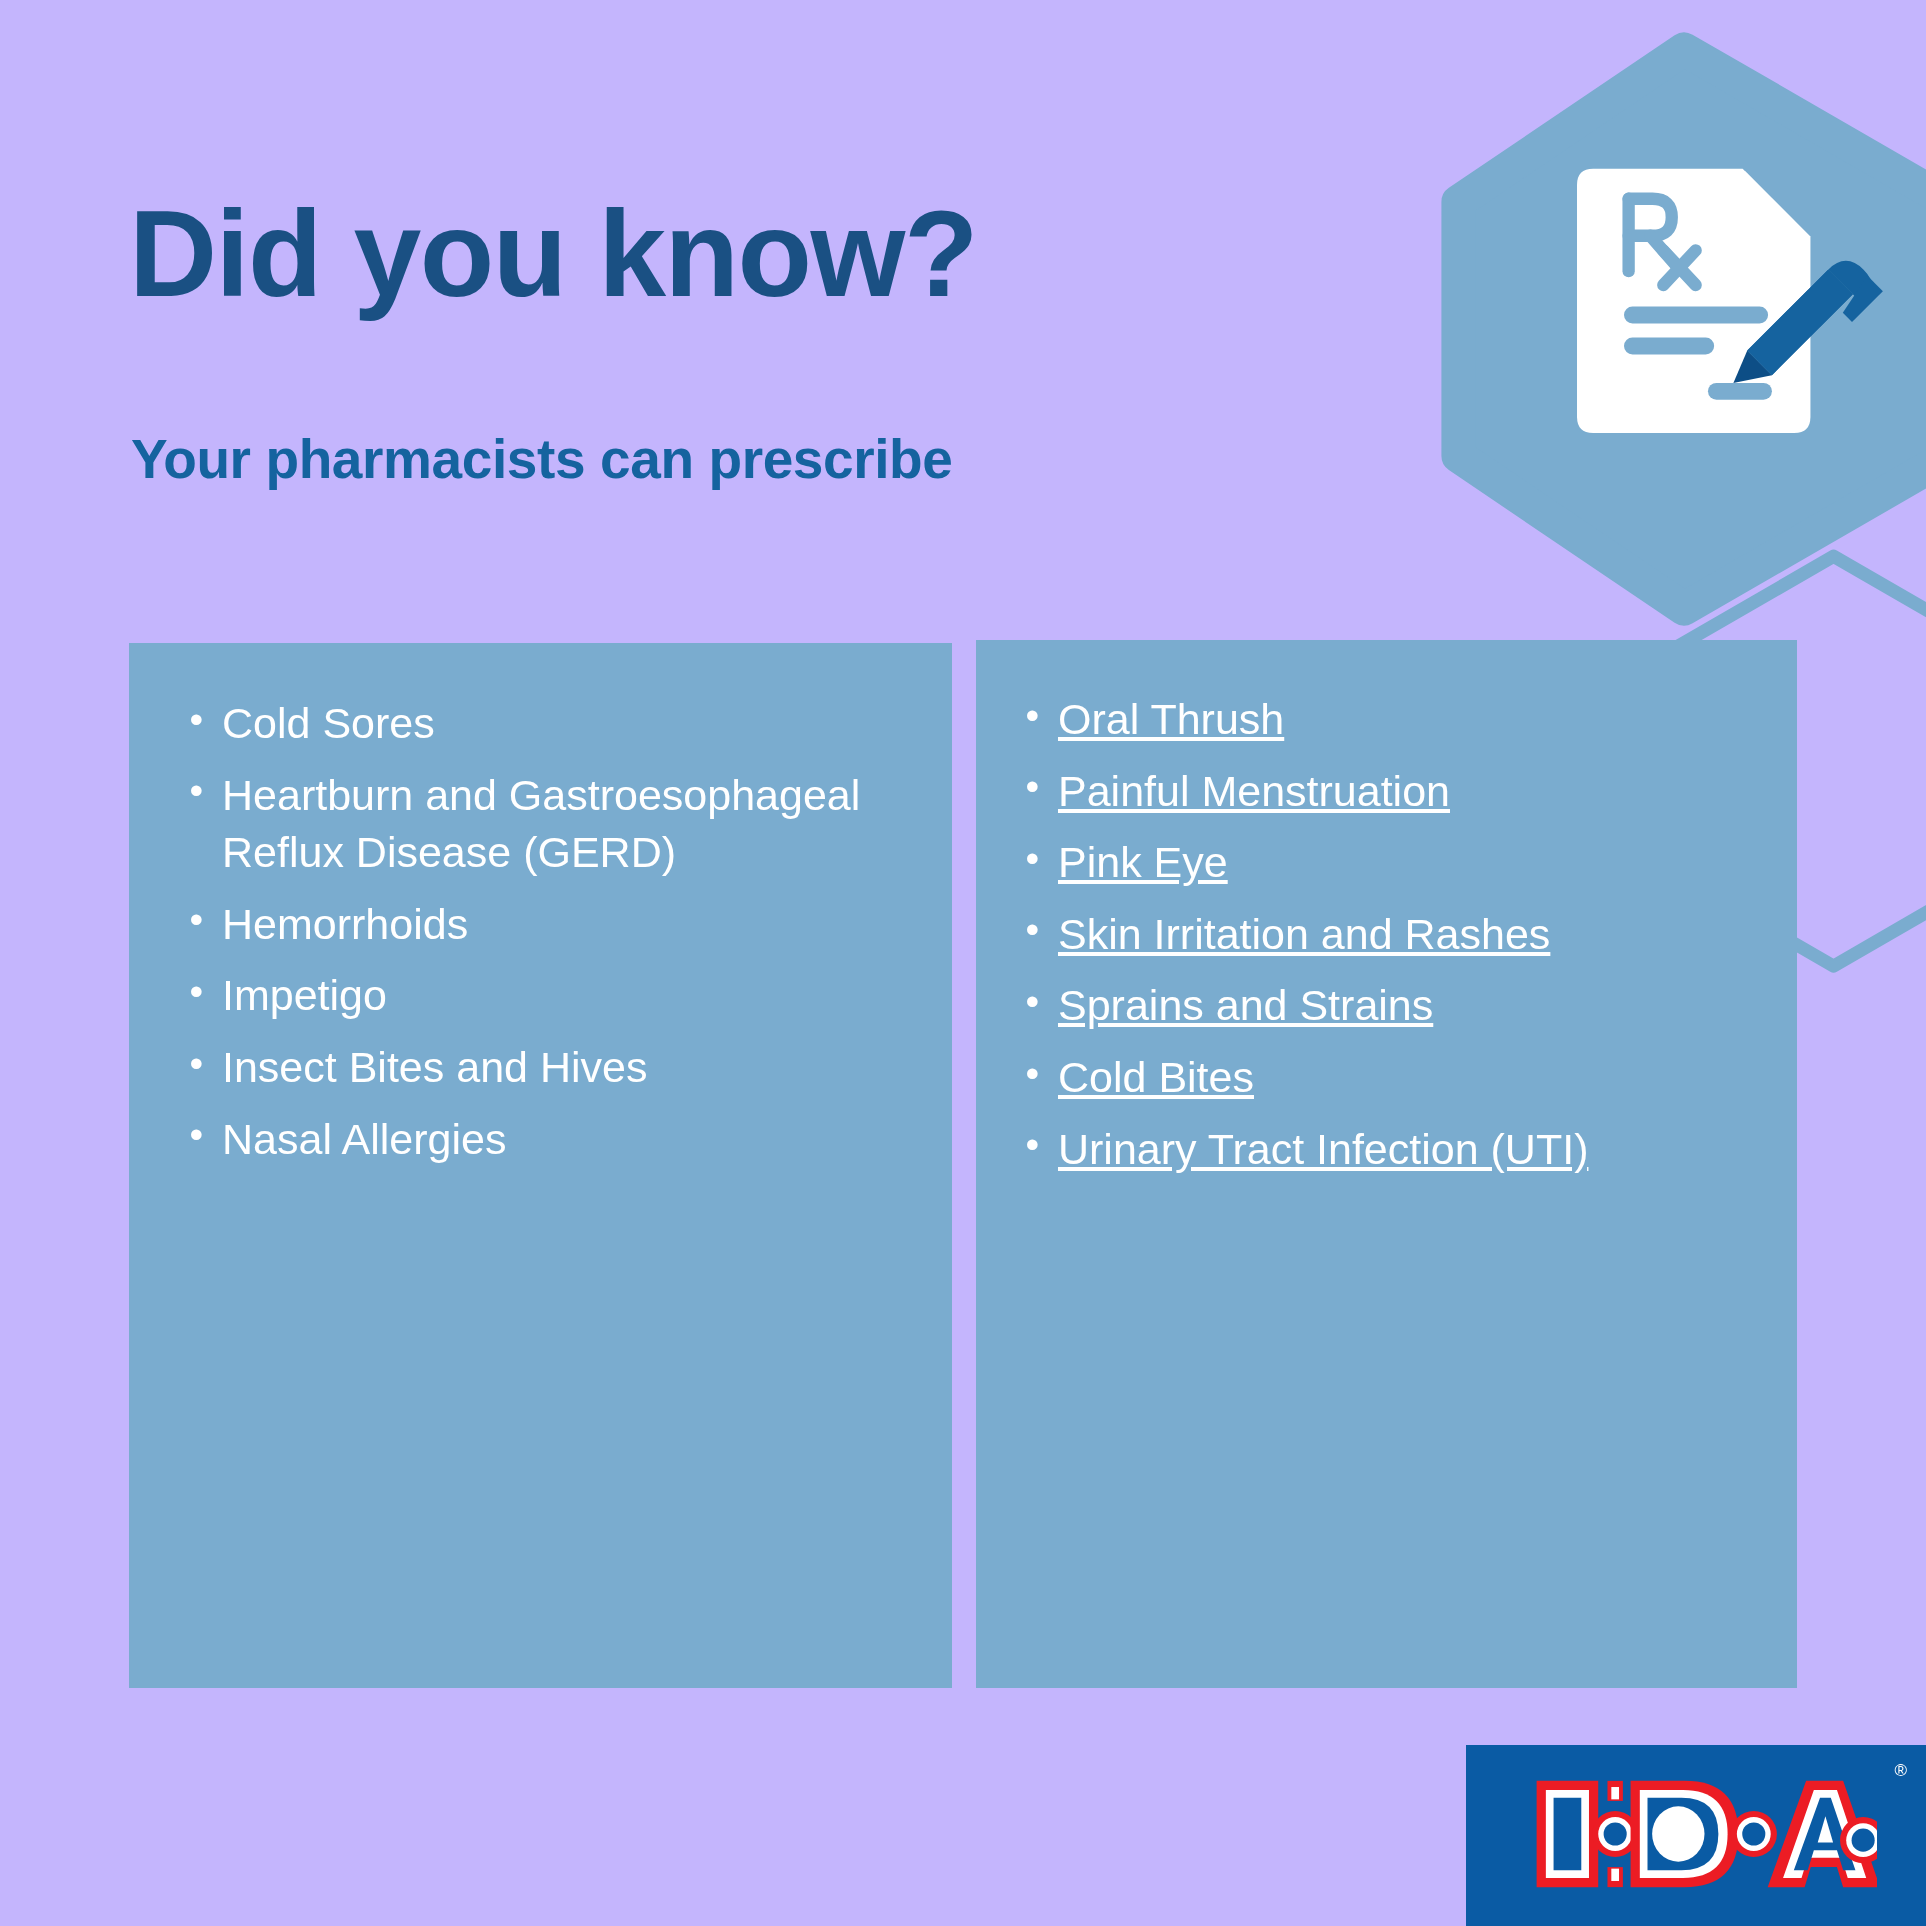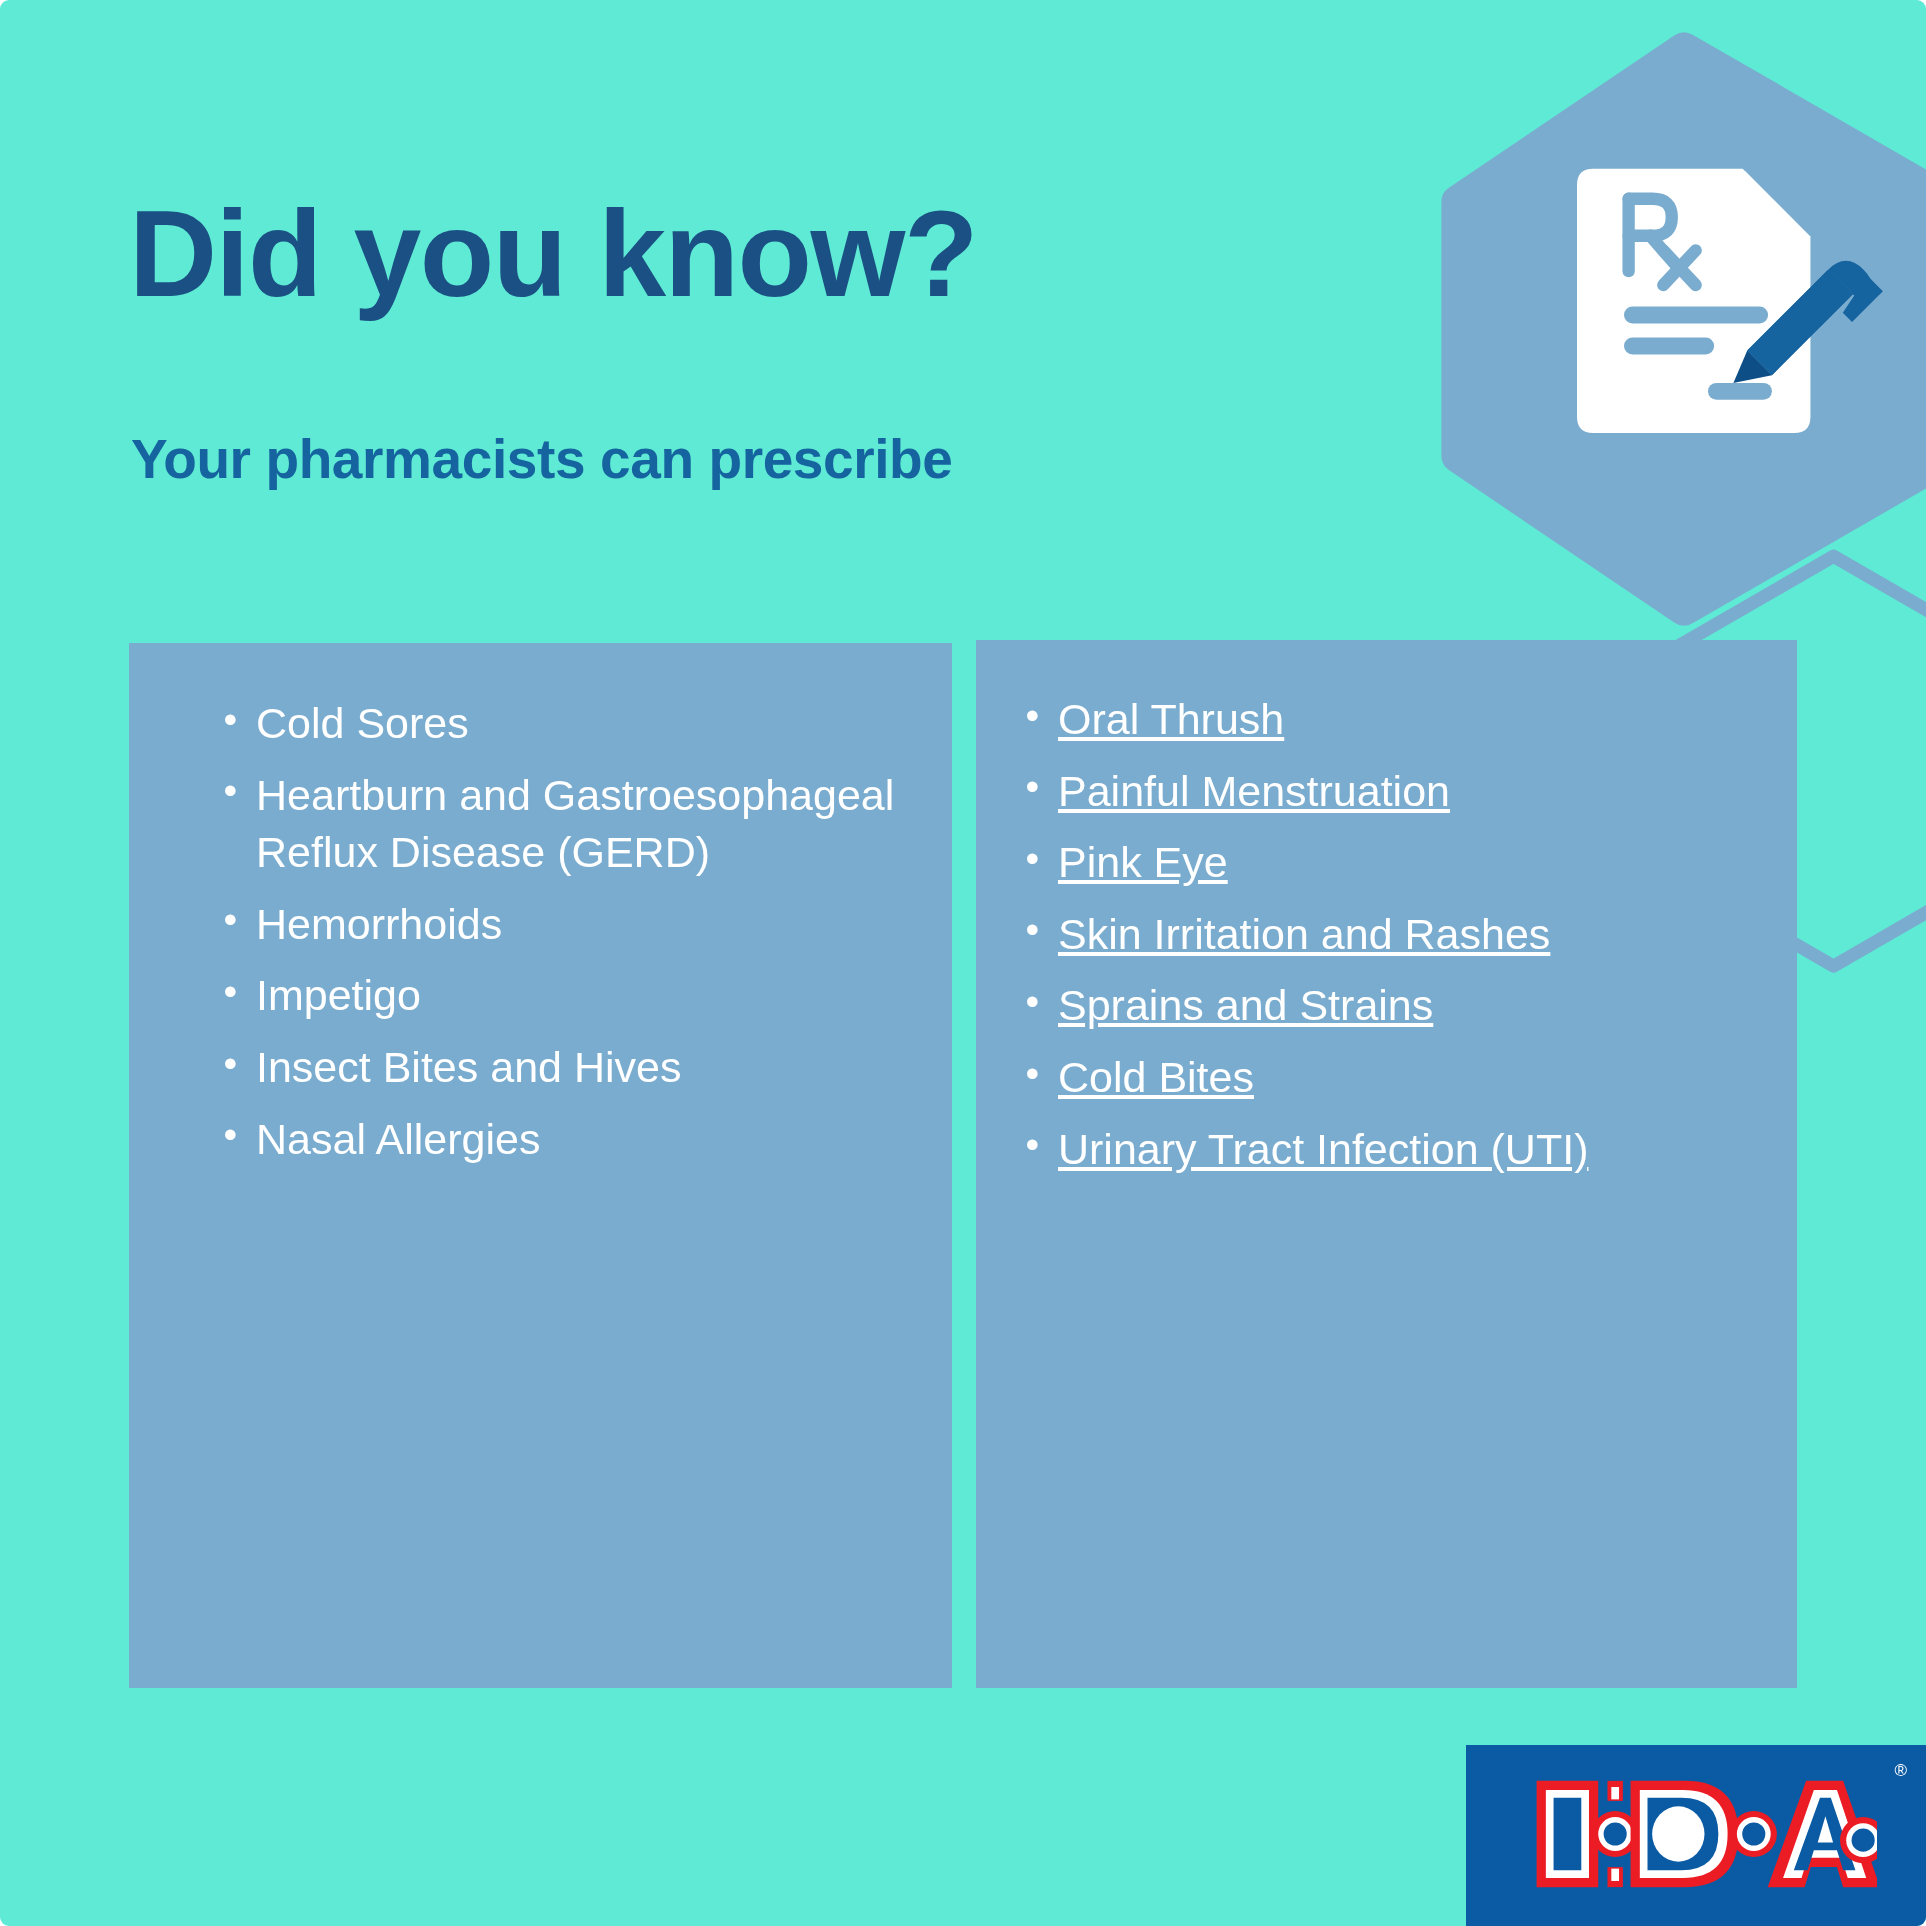--- a/index.html
+++ b/index.html
@@ -8,23 +8,22 @@
     padding: 0;
     background: #ffffff;
   }
   * { box-sizing: border-box; }
 
   #poster {
     position: relative;
     width: 1926px;
     height: 1926px;
     overflow: hidden;
-    background: #5eead4;
+    background: #c4b5fd;
     font-family: "Liberation Sans", "DejaVu Sans", sans-serif;
-    border-radius: 9px;
   }
 
   
   .hex-layer {
     position: absolute;
     top: 0; left: 0;
     width: 1926px; height: 1926px;
     pointer-events: none;
   }
 
@@ -64,21 +63,21 @@
   #panel-right { left: 976px; top: 640px; width: 821px; height: 1048px; }
 
   .cond-list {
     margin: 0;
     padding: 0;
     list-style: none;
     color: #ffffff;
     font-size: 43px;
     line-height: 1.34;
   }
-  #panel-left  .cond-list { padding: 52px 31px 0 93px; }
+  #panel-left  .cond-list { padding: 52px 31px 0 59px; }
   #panel-right .cond-list { padding: 51px 31px 0 48px; text-decoration: underline; }
 
   .cond-list li {
     position: relative;
     padding-left: 34px;
     margin-bottom: 14px;
   }
   .cond-list li::before {
     content: "\2022";
     position: absolute;

